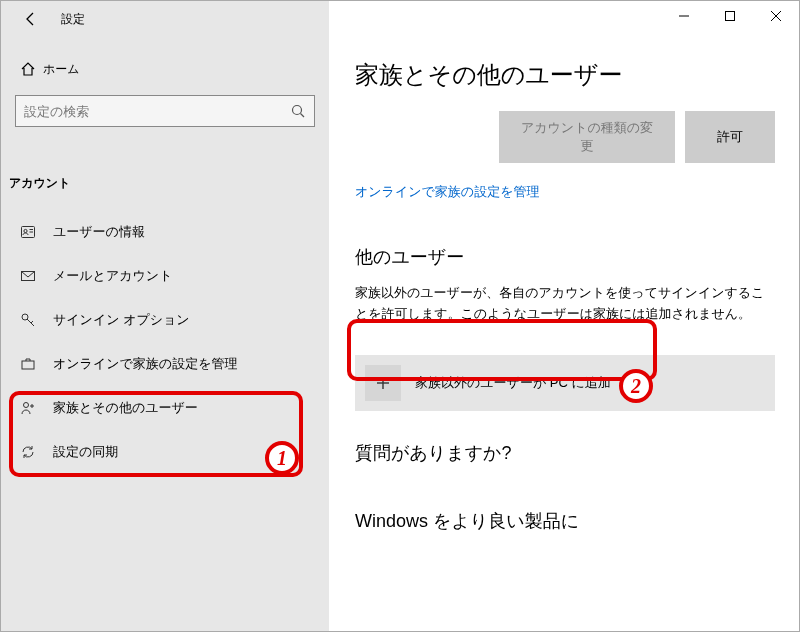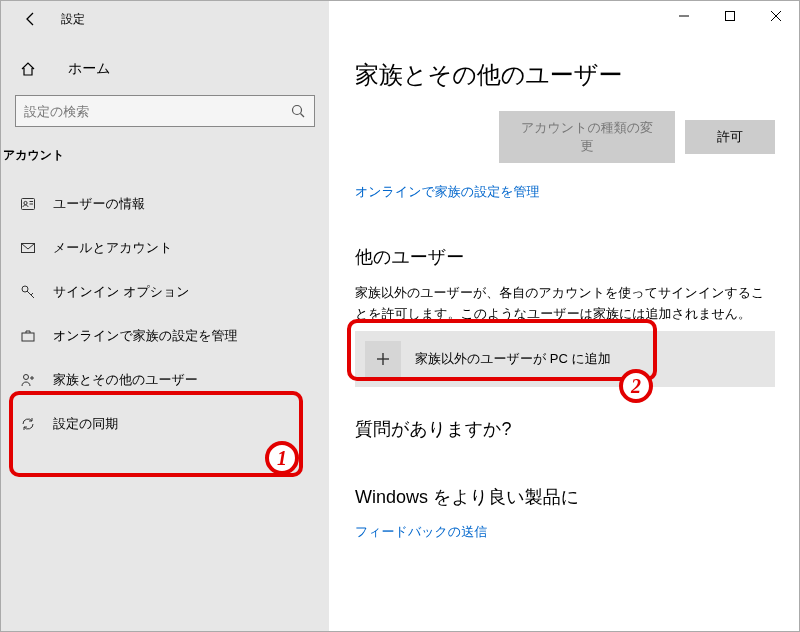--- a/index.html
+++ b/index.html
@@ -53,21 +53,21 @@
   }
   
   .home-row {
     display: flex;
     align-items: center;
     height: 40px;
     padding-left: 18px;
     margin-top: 12px;
   }
   .home-row .icon { width: 18px; display:flex; justify-content:center; }
-  .home-row .label { margin-left: 31px; font-size: 14px; }
+  .home-row .label { margin-left: 6px; font-size: 12px; }
   
   .search-wrap { padding: 6px 14px 0 14px; }
   .search-box {
     display: flex;
     align-items: center;
     border: 1px solid #888;
     background: #f5f5f5;
     height: 32px;
     padding: 0 8px;
   }
@@ -75,55 +75,56 @@
     flex: 1;
     border: none;
     background: transparent;
     outline: none;
     font-size: 13px;
     color: #555;
   }
   .search-box .search-icon { color:#444; }
   
   .section-header {
-    padding: 20px 0 6px 2px;
+    padding: 20px 0 6px 8px;
     font-size: 12px;
     font-weight: bold;
+    margin-top: 28px;
   }
   
   .nav-list { margin-top: 12px; }
   .nav-item {
     display: flex;
     align-items: center;
     height: 44px;
     padding-left: 18px;
     cursor: default;
   }
   .nav-item .icon {
     width: 18px; display:flex; justify-content:center; color:#333;
   }
   .nav-item .label { margin-left: 16px; font-size: 13px; }
   
   .main-inner { padding: 20px 24px 0 26px; }
   .main-title { font-size: 24px; font-weight: 400; margin-top: 38px; margin-bottom: 20px; }
-  .button-row { display: flex; gap: 10px; margin-bottom: 20px; justify-content:flex-start; padding-left:144px;align-items:center;}
+  .button-row { display: flex; gap: 10px; margin-bottom: 20px; justify-content:flex-start; padding-left:144px;}
   .gray-btn {
     background: #cccccc;
     color: #777;
     font-size: 13px;
     padding: 8px 18px;
     border: none;
     min-width: 90px;
     text-align: center;
   }
   .gray-btn.enabled { color:#000; }
   .link { color: #0066cc; font-size: 13px; cursor: default; }
   .sub-heading { font-size: 18px; font-weight: 400; margin-top: 44px; margin-bottom: 14px; }
   .sub-heading.tight { margin-top: 30px; }
-  .desc { font-size: 13px; color:#000; line-height: 1.6; margin-bottom: 6px; }
+  .desc { font-size: 13px; color:#000; line-height: 1.6; margin-bottom: 30px; }
   .add-row {
     background: #e5e5e5;
     display: flex;
     align-items: center;
     height: 56px;
     padding: 0 10px;
   }
   .plus-box {
     width: 36px; height: 36px;
     background: #d6d6d6;
@@ -294,21 +295,20 @@
               <line x1="9" y1="3" x2="9" y2="15" stroke="#333" stroke-width="1.4"></line>
               <line x1="3" y1="9" x2="15" y2="9" stroke="#333" stroke-width="1.4"></line>
             </svg>
         </div>
         <span class="add-label">家族以外のユーザーが PC に追加</span>
       </div>
 
       <h2 class="sub-heading tight">質問がありますか?</h2>
 
       <h2 class="sub-heading">Windows をより良い製品に</h2>
-      <div class="link">フィードバックの送信</div>
     </div>
   </div>
 </div>
 
 <div class="anno-box" style="left:8px; top:390px; width:294px; height:86px;"></div>
 <div class="anno-circle" style="left:264px; top:440px;">1</div>
 
 <div class="anno-box" style="left:346px; top:318px; width:310px; height:62px;"></div>
 <div class="anno-circle" style="left:618px; top:368px;">2</div>
 

